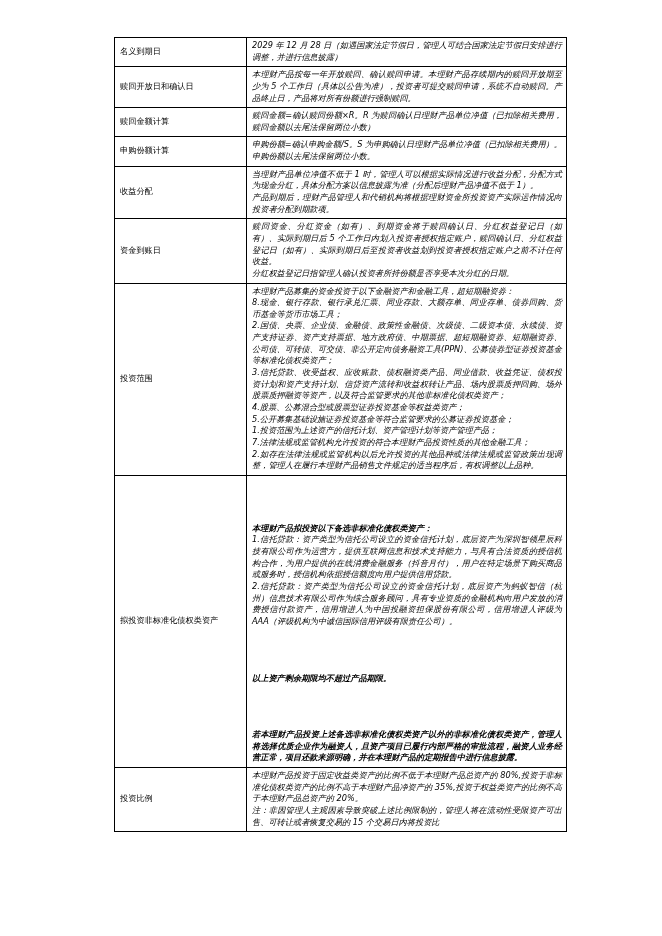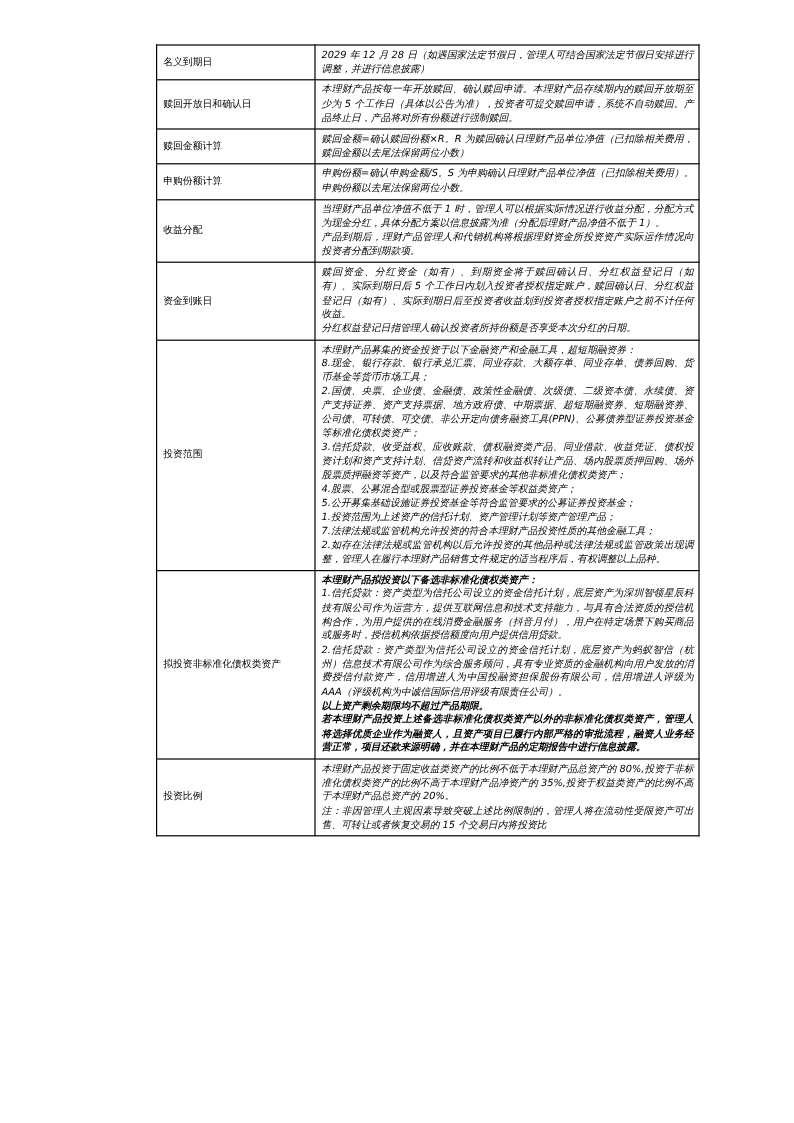--- a/index.html
+++ b/index.html
@@ -15,21 +15,21 @@
     overflow: hidden;
   }
   #page {
     position: relative;
     width: 662px;
     height: 936px;
     background: #ffffff;
   }
   #product-table {
     position: absolute;
-    left: 130px;
+    left: 114px;
     top: 37px;
     width: 434px;
     border-collapse: collapse;
     table-layout: fixed;
   }
   #product-table td {
     border: 1px solid #000000;
     vertical-align: middle;
     padding: 2px 4px 3px 5px;
     font-size: 8.2px;
@@ -52,20 +52,21 @@
   }
   .value-cell p {
     margin: 0;
     padding: 0;
     text-align: justify;
     text-justify: inter-ideograph;
     font-style: italic;
   }
   .value-cell p.bold {
     font-weight: bold;
+    margin-top: 45px;
   }
 </style>
 </head>
 <body>
 
 <div id="page">
   <table id="product-table">
     <tbody>
         <tr>
           <td class="label-cell">名义到期日</td>

